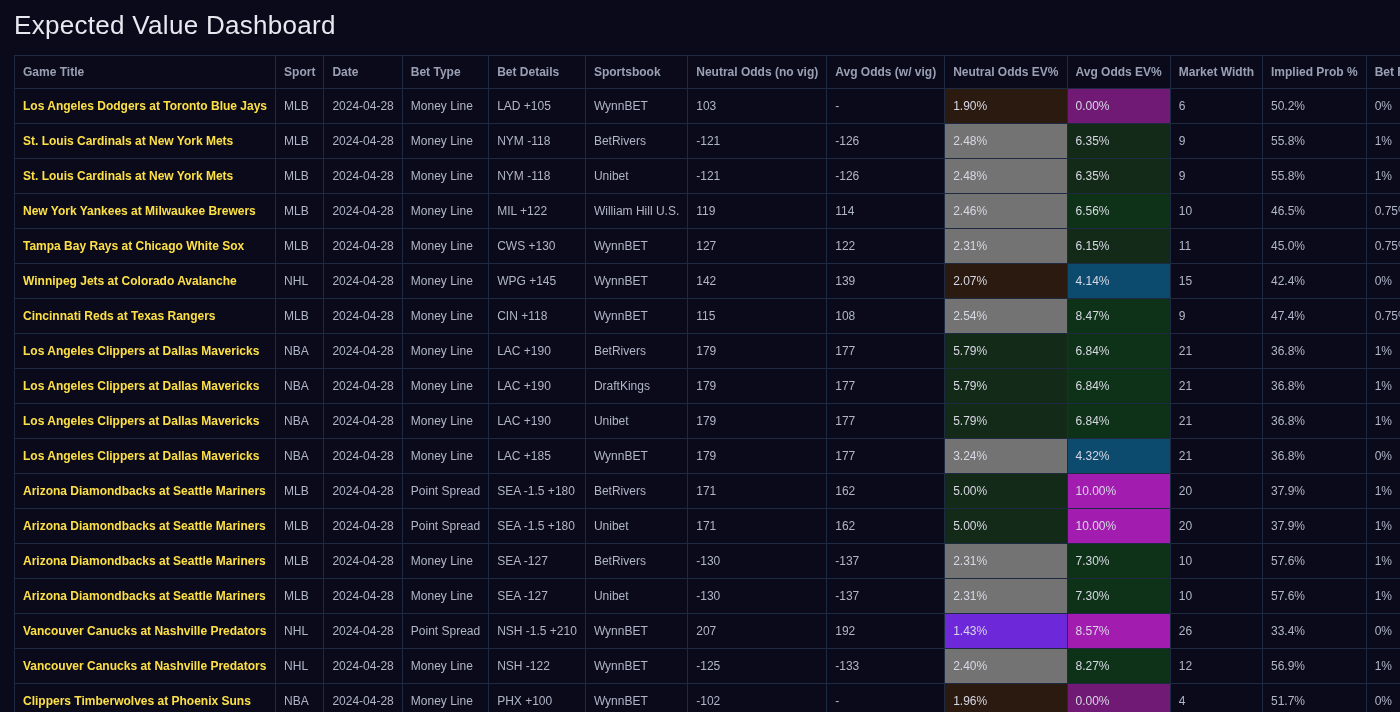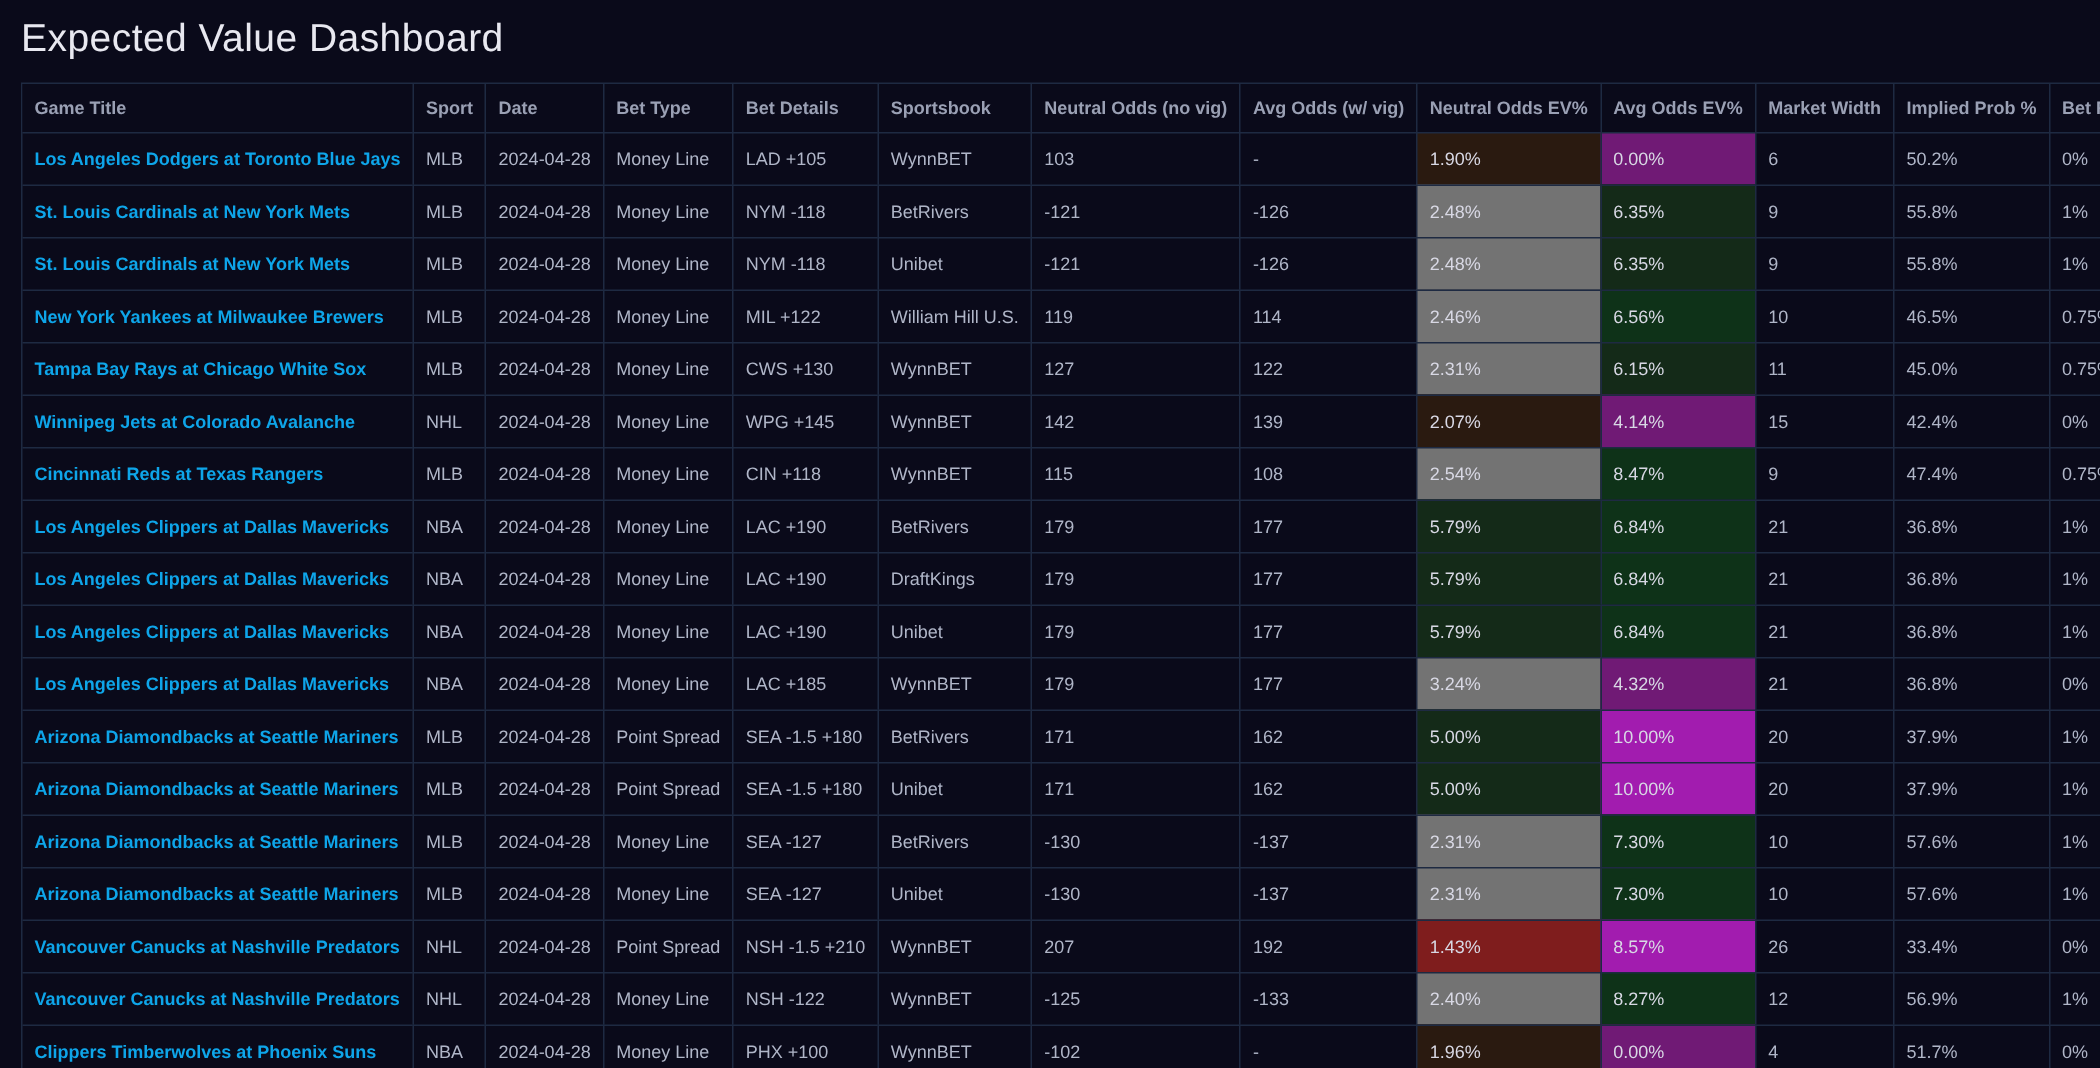--- a/index.html
+++ b/index.html
@@ -40,30 +40,30 @@
     white-space: nowrap;
     vertical-align: middle;
   }
   th, td {
     border-top: 1px solid #1e2a42;
     border-left: 1px solid #1e2a42;
   }
   th:first-child, td:first-child { border-left: none; }
   thead th { border-top: none; }
   td.game a {
-    color: #0ea5e9;
+    color: #fde047;
     text-decoration: none;
     font-weight: 600;
   }
   td.ev-cell { color: #d8d8e4; font-weight: 400; }
   .ev-0 { background: #701a75; }
-  .ev-1 { background: #7f1d1d; }
+  .ev-1 { background: #6d28d9; }
   .ev-2 { background: #2a1a10; }
   .ev-3 { background: #737373; }
-  .ev-4 { background: #701a75; }
+  .ev-4 { background: #0c4a6e; }
   .ev-5 { background: #142a18; }
   .ev-6 { background: #0e3218; }
   .ev-7 { background: #a21caf; }
   .col-game { width: 210px; }
   .col-sport { width: 44px; }
   .col-date { width: 70px; }
   .col-bettype { width: 70px; }
   .col-betdetails { width: 84px; }
   .col-book { width: 84px; }
   .col-nodds { width: 120px; }

